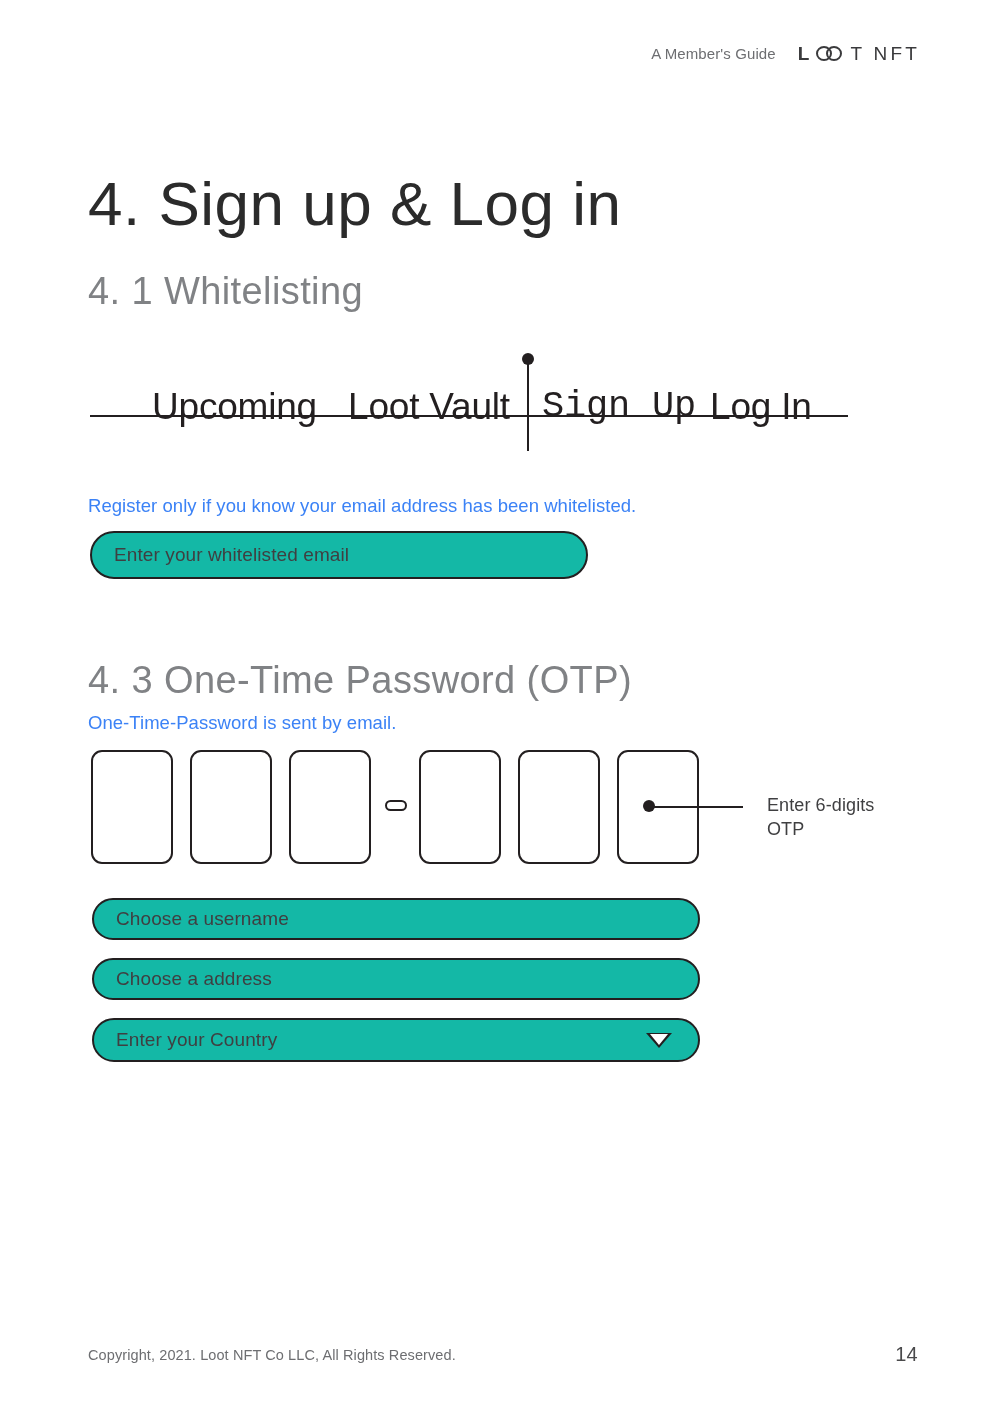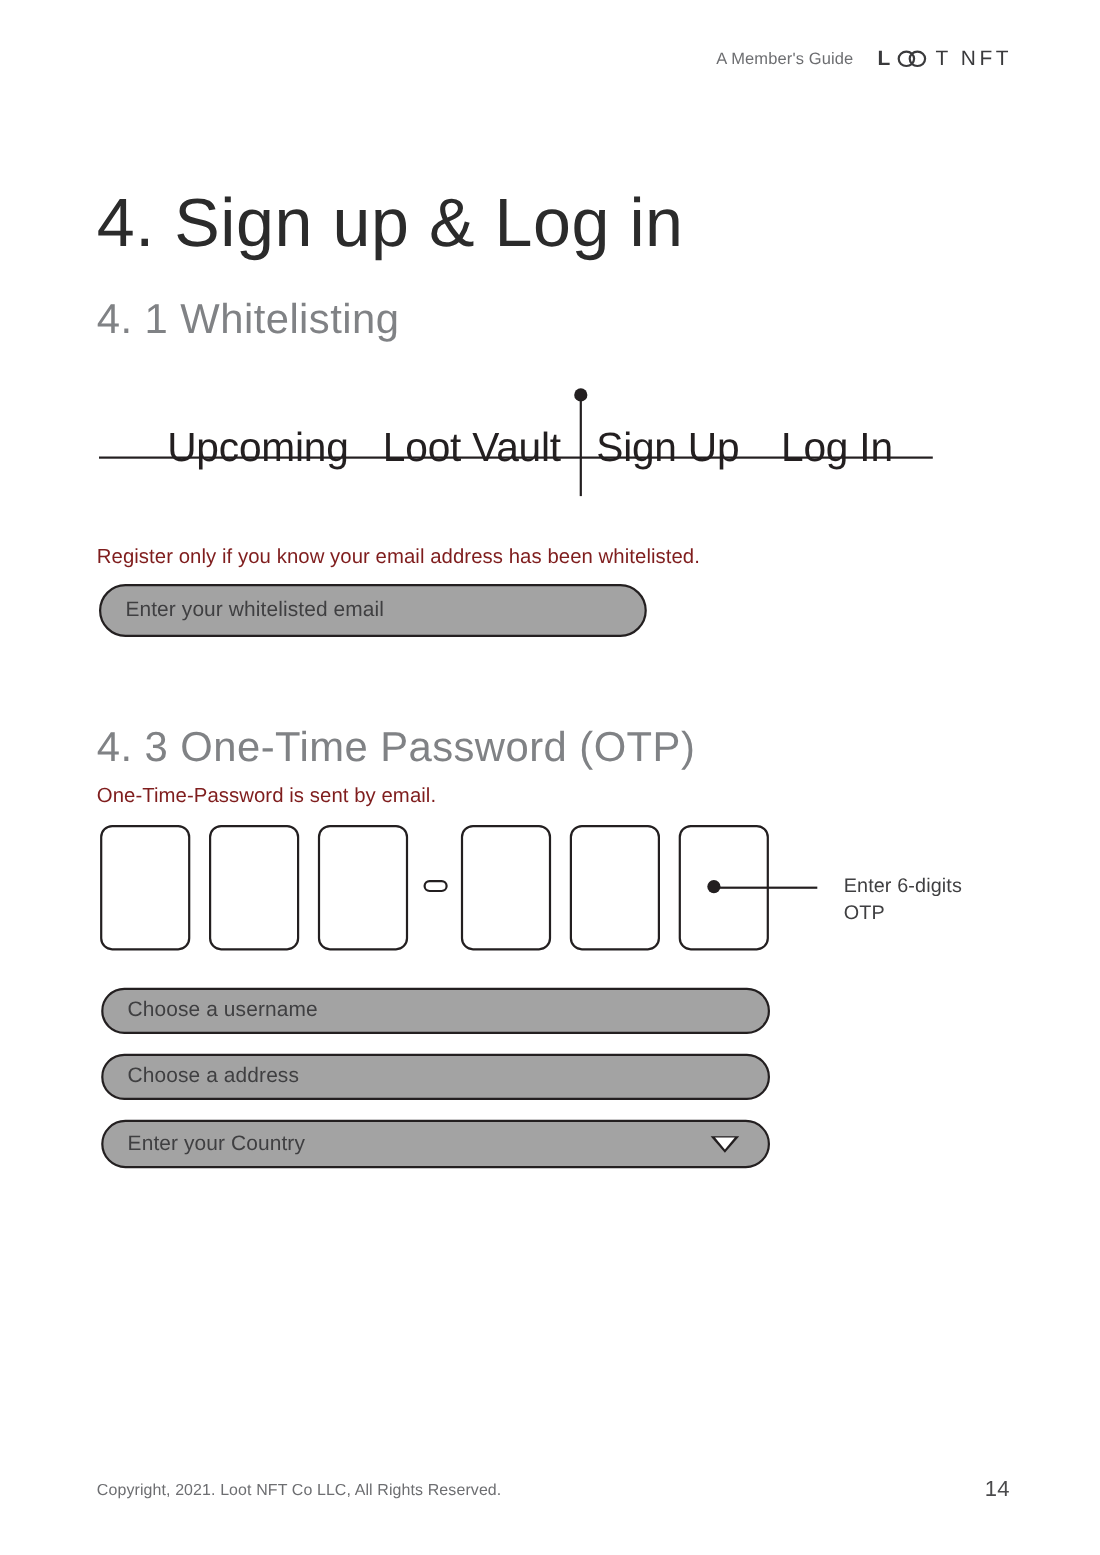--- a/index.html
+++ b/index.html
@@ -108,21 +108,21 @@
     font-size: 37px;
     font-weight: 400;
     color: #231f20;
     letter-spacing: -0.2px;
     white-space: nowrap;
     line-height: 1.35;
     margin-top: 44px;
   }
   .tab-upcoming  { left: 62px; }
   .tab-lootvault { left: 258px; }
-  .tab-signup    { left: 452px; }
+  .tab-signup    { left: 452px; font-family: Liberation Mono, monospace; }
   .tab-login     { left: 620px; }
 
   .nav-divider {
     position: absolute;
     left: 90px;
     top: 415px;
     width: 758px;
     height: 0;
     border-top: 2.2px solid #231f20;
   }
@@ -147,35 +147,35 @@
     height: 88px;
     border-left: 2.2px solid #231f20;
   }
 
   
   .body-copy {
     position: absolute;
     left: 88px;
     font-size: 18.5px;
     font-weight: 400;
-    color: #7f1d1d;
+    color: #3b82f6;
     letter-spacing: 0.05px;
     line-height: 1.4;
     white-space: nowrap;
   }
   .copy-register { top: 474px; }
   .copy-otp-sent { top: 691px; }
 
   
   .pill-input {
     position: absolute;
     box-sizing: border-box;
     border: 2.2px solid #231f20;
     border-radius: 26px;
-    background: #a3a3a3;
+    background: #14b8a6;
     display: flex;
     align-items: center;
     padding: 0 22px;
   }
   .pill-input .pill-placeholder {
     font-size: 19px;
     font-weight: 400;
     color: #3f3f41;
     letter-spacing: 0.1px;
     white-space: nowrap;

